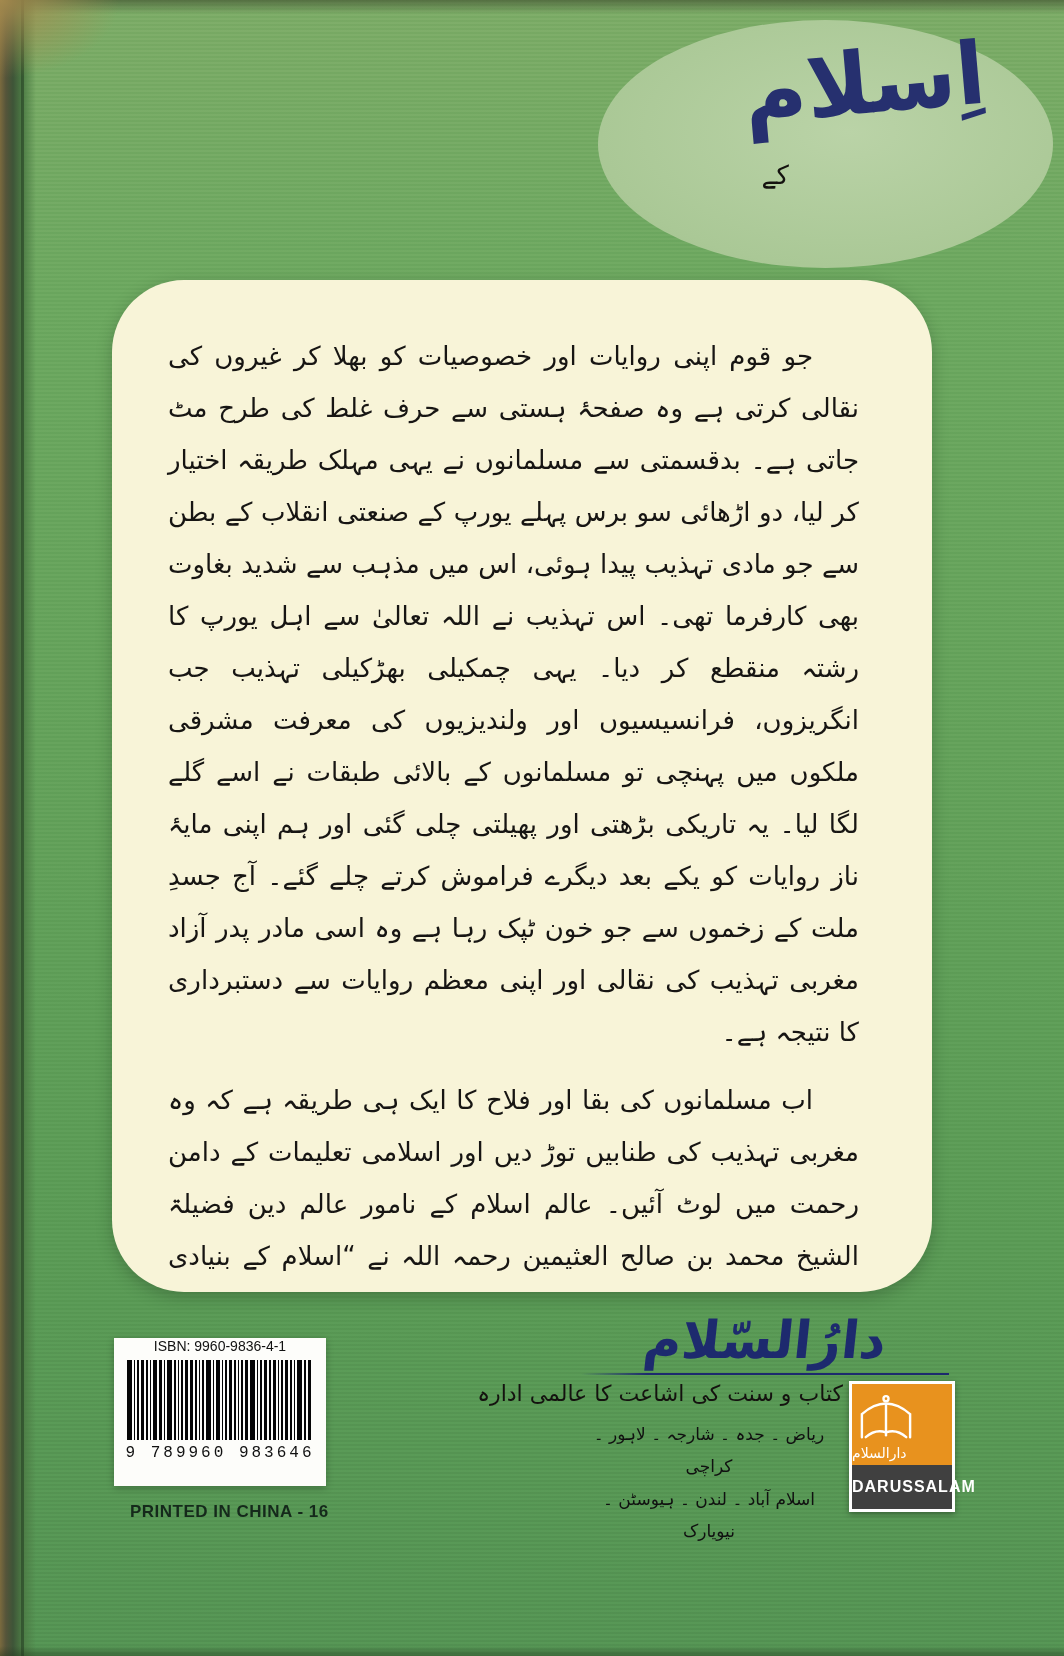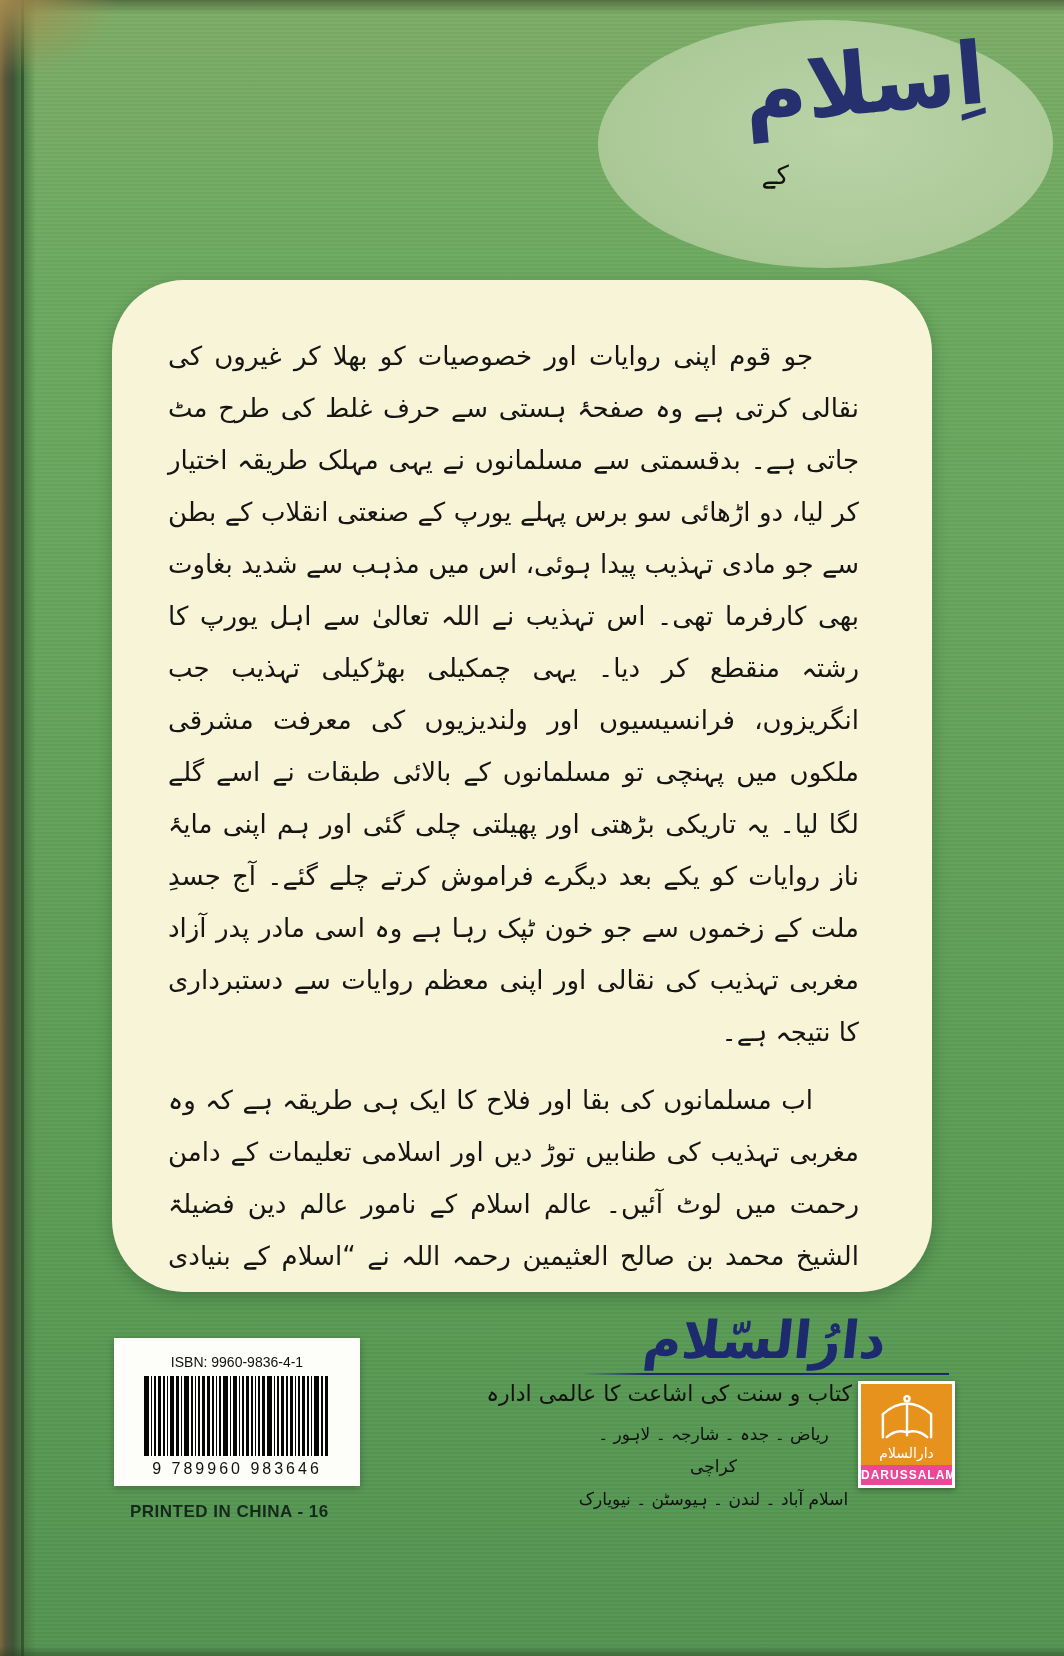--- a/index.html
+++ b/index.html
@@ -64,30 +64,30 @@
     direction:rtl;overflow:hidden;
   }
   .blurb-panel p{
     margin:0 17px 16px 0;
     font-size:26px;line-height:2.0;
     text-align:justify;color:#171513;
     text-indent:46px;
   }
   
   .barcode-box{
-    position:absolute;left:114px;top:1338px;width:246px;height:148px;
+    position:absolute;left:114px;top:1338px;width:212px;height:148px;
     background:#fdfdfa;box-shadow:0 2px 7px rgba(0,0,0,0.28);
     display:flex;flex-direction:column;align-items:center;
-    padding-top:16px;box-sizing:border-box;
+    padding-top:0;box-sizing:border-box;
   }
   .isbn{font-family:"Liberation Sans",sans-serif;font-size:14px;color:#111;}
   .bars{margin-top:6px;height:80px;display:flex;align-items:stretch;}
   .bar{background:#060606;margin-right:2px;}
   .barcode-number{
-    margin-top:4px;font-family:Liberation Sans, sans-serif;
+    margin-top:4px;font-family:Liberation Mono, monospace;
     font-size:16px;letter-spacing:3px;color:#111;
   }
   .printed-note{
     position:absolute;left:130px;top:1502px;
     font-family:"Liberation Sans",sans-serif;font-weight:bold;
     font-size:17px;color:#15291b;letter-spacing:0.5px;
   }
   
   .publisher{position:absolute;left:575px;top:1308px;width:380px;}
   .pub-name{
@@ -99,33 +99,33 @@
     background:linear-gradient(90deg, rgba(29,42,110,0) 0%, #1d2a6e 18%, #1d2a6e 100%);
   }
   .pub-row{display:flex;align-items:flex-start;margin-top:2px;}
   .pub-left{flex:1;min-width:0;}
   .pub-tagline{
     display:block;text-align:center;font-size:22px;color:#14120f;
     direction:rtl;margin-bottom:12px;white-space:nowrap;
   }
   .cities{direction:rtl;text-align:center;font-size:17px;line-height:1.9;color:#101010;margin-top:11px;}
   .logo{
-    width:97px;margin-left:6px;flex:0 0 auto;
+    width:106px;margin-left:6px;flex:0 0 auto;
     border:3px solid #ffffff;box-shadow:0 2px 6px rgba(0,0,0,0.35);
     background:#e8921e;
-    display:flex;flex-direction:column;align-items:center;
+    display:flex;flex-direction:column;align-items:flex-start;
     padding-top:5px;box-sizing:border-box;
   }
   .logo svg{width:68px;height:54px;display:block;}
   .logo-urdu{color:#ffffff;font-size:14px;line-height:1.2;margin-top:2px;direction:rtl;}
   .logo-en{
-    width:100%;background:#ec4899;color:#ffffff;
+    width:100%;background:#404040;color:#ffffff;
     font-family:"Liberation Sans",sans-serif;font-weight:bold;
-    font-size:12px;letter-spacing:1px;text-align:center;
-    padding:3px 0;margin-top:3px;
+    font-size:16px;letter-spacing:1px;text-align:center;
+    padding:13px 0;margin-top:3px;
   }
 </style>
 </head>
 <body>
 
 <div class="cover">
 
   <div class="texture"></div>
   <div class="spine"></div>
   <div class="top-band"></div>

